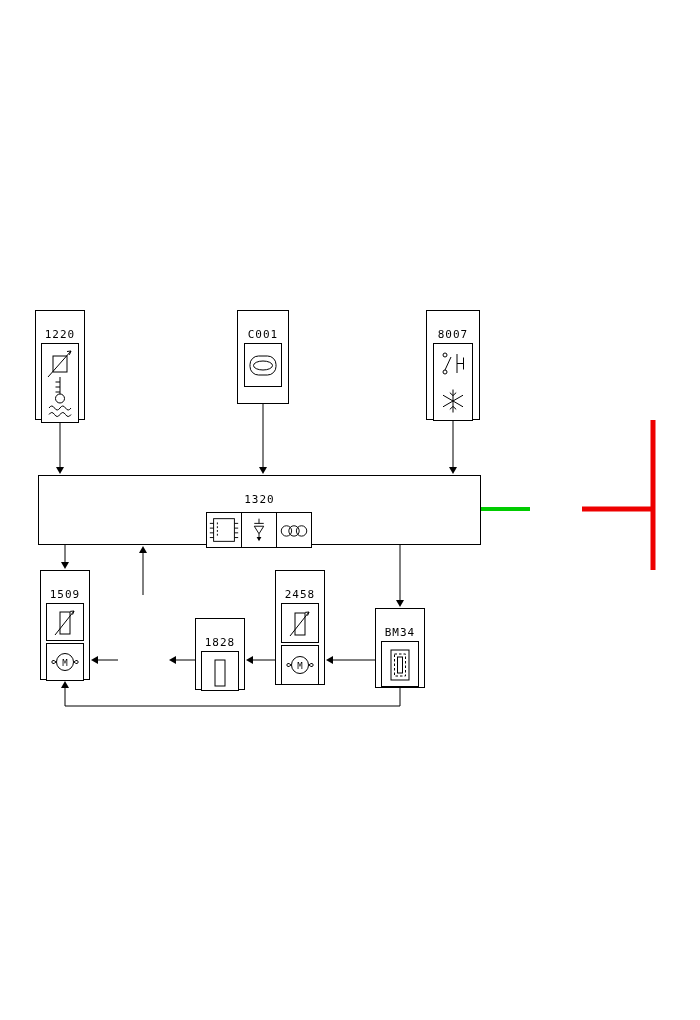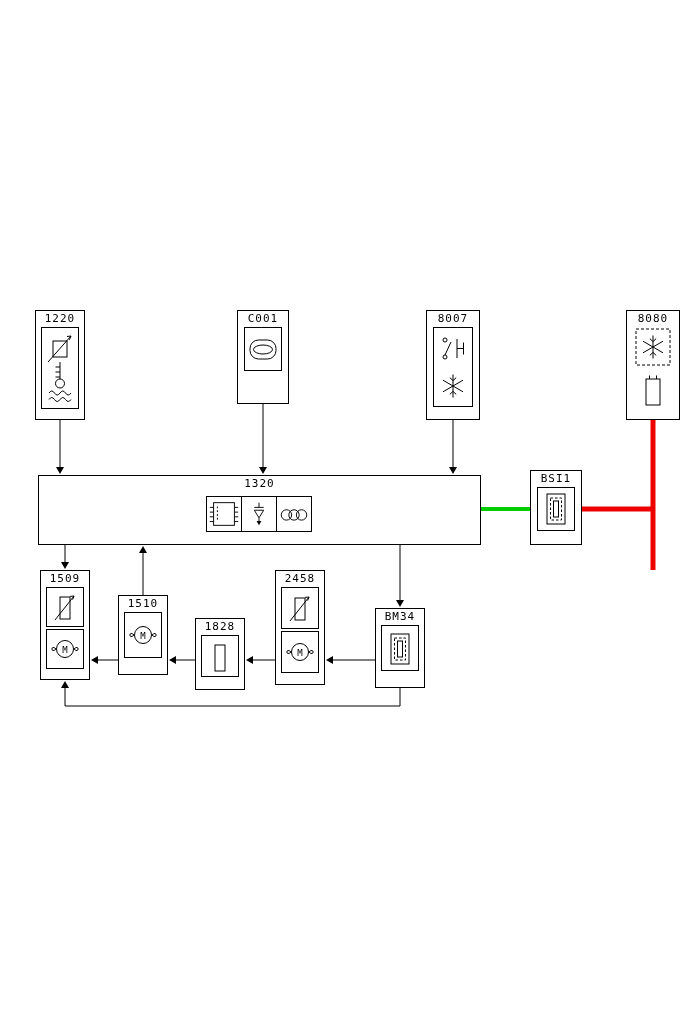--- a/index.html
+++ b/index.html
@@ -5,21 +5,21 @@
   html,body { margin:0; padding:0; background:#ffffff; }
   .canvas {
     position:relative; width:700px; height:1020px; background:#ffffff;
     font-family:"DejaVu Sans Mono","Liberation Mono",monospace;
     overflow:hidden;
   }
   .wires { position:absolute; left:0; top:0; width:700px; height:1020px; }
   .comp {
     position:absolute; box-sizing:border-box; border:1px solid #000;
     background:#ffffff; display:flex; flex-direction:column; align-items:center;
-    padding-top:1px;
+    padding-top:17px;
   }
   .comp-label {
     font-size:11px; line-height:13px; color:#000; letter-spacing:1px;
     white-space:nowrap;
   }
   .icon-box {
     box-sizing:content-box; border:1px solid #000; background:#fff;
     display:flex; flex-direction:column; align-items:center; justify-content:center;
     margin-top:2px;
   }
@@ -161,28 +161,20 @@
     <div class="icon-box" style="width:38px;height:78px">
       <svg width="36" height="38" viewBox="0 0 36 38">
           <use href="#sym-pswitch" y="1"></use>
         </svg>
       <svg width="36" height="38" viewBox="0 0 36 38">
           <use href="#sym-snow" y="1"></use>
         </svg>
     </div>
   </div>
 
-  <div class="comp" style="left:626px;top:310px;width:54px;height:110px">
-    <div class="comp-label">8080</div>
-    <svg width="40" height="86" viewBox="0 0 40 86" style="margin-top:2px">
-      <rect x="3" y="2" width="34" height="36" fill="none" stroke="#000" stroke-dasharray="3 2"></rect>
-      <use href="#sym-snow" x="2" y="2"></use>
-      <use href="#sym-drier" x="2" y="44"></use>
-    </svg>
-  </div>
 
   <div class="comp" style="left:38px;top:475px;width:443px;height:70px">
     <div class="comp-label">1320</div>
     <div class="strip">
       <div class="cell">
         <svg width="34" height="34" viewBox="0 0 36 36">
             <use href="#sym-ecu"></use>
           </svg>
       </div>
       <div class="cell">
@@ -191,52 +183,36 @@
           </svg>
       </div>
       <div class="cell">
         <svg width="34" height="34" viewBox="0 0 36 36">
             <use href="#sym-coil"></use>
           </svg>
       </div>
     </div>
   </div>
 
-  <div class="comp" style="left:530px;top:470px;width:52px;height:75px">
-    <div class="comp-label">BSI1</div>
-    <div class="icon-box" style="width:36px;height:42px">
-      <svg width="36" height="38" viewBox="0 0 36 38">
-          <use href="#sym-fusebox"></use>
-        </svg>
-    </div>
-  </div>
 
 
   <div class="comp" style="left:40px;top:570px;width:50px;height:110px">
     <div class="comp-label">1509</div>
     <div class="icon-box" style="width:36px;height:38px">
       <svg width="36" height="36" viewBox="0 0 36 36">
           <use href="#sym-vres"></use>
         </svg>
     </div>
     <div class="icon-box" style="width:36px;height:38px">
       <svg width="36" height="36" viewBox="0 0 36 36">
           <use href="#sym-fan"></use>
         </svg>
     </div>
   </div>
 
-  <div class="comp" style="left:118px;top:595px;width:50px;height:80px">
-    <div class="comp-label">1510</div>
-    <div class="icon-box" style="width:36px;height:44px">
-      <svg width="36" height="36" viewBox="0 0 36 36">
-          <use href="#sym-fan"></use>
-        </svg>
-    </div>
-  </div>
 
   <div class="comp" style="left:195px;top:618px;width:50px;height:72px">
     <div class="comp-label">1828</div>
     <div class="icon-box" style="width:36px;height:40px">
       <svg width="36" height="38" viewBox="0 0 36 38">
           <use href="#sym-resistor" y="2"></use>
         </svg>
     </div>
   </div>
 

